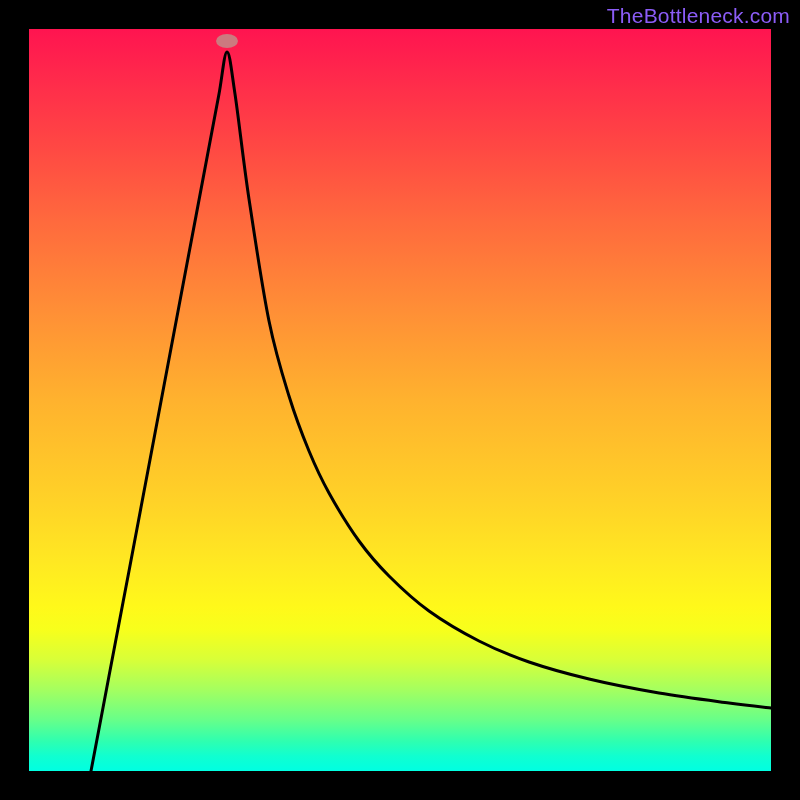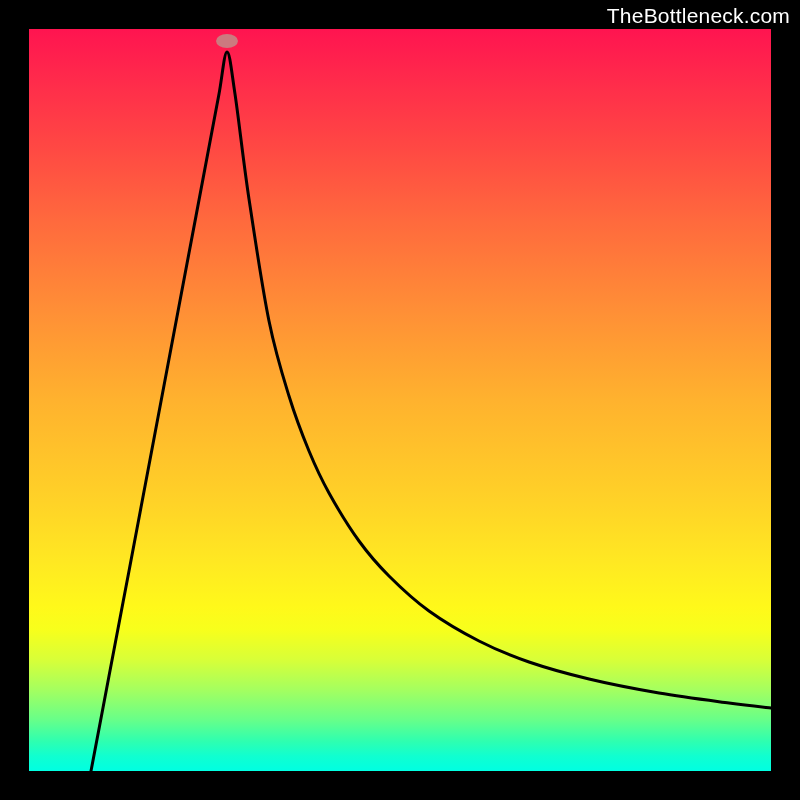--- a/index.html
+++ b/index.html
@@ -33,21 +33,21 @@
       #69ff88 93%,
       #2effb0 96%,
       #10ffd0 98%,
       #00ffe2 100%
     );
   }
   .watermark {
     position: absolute;
     top: 4px;
     right: 10px;
-    color: #ffffff;
+    color: #8b5cf6;
     font-size: 21px;
     font-weight: 500;
     letter-spacing: 0.2px;
     user-select: none;
   }
   svg.curve {
     position: absolute;
     left: 0;
     top: 0;
     width: 742px;

